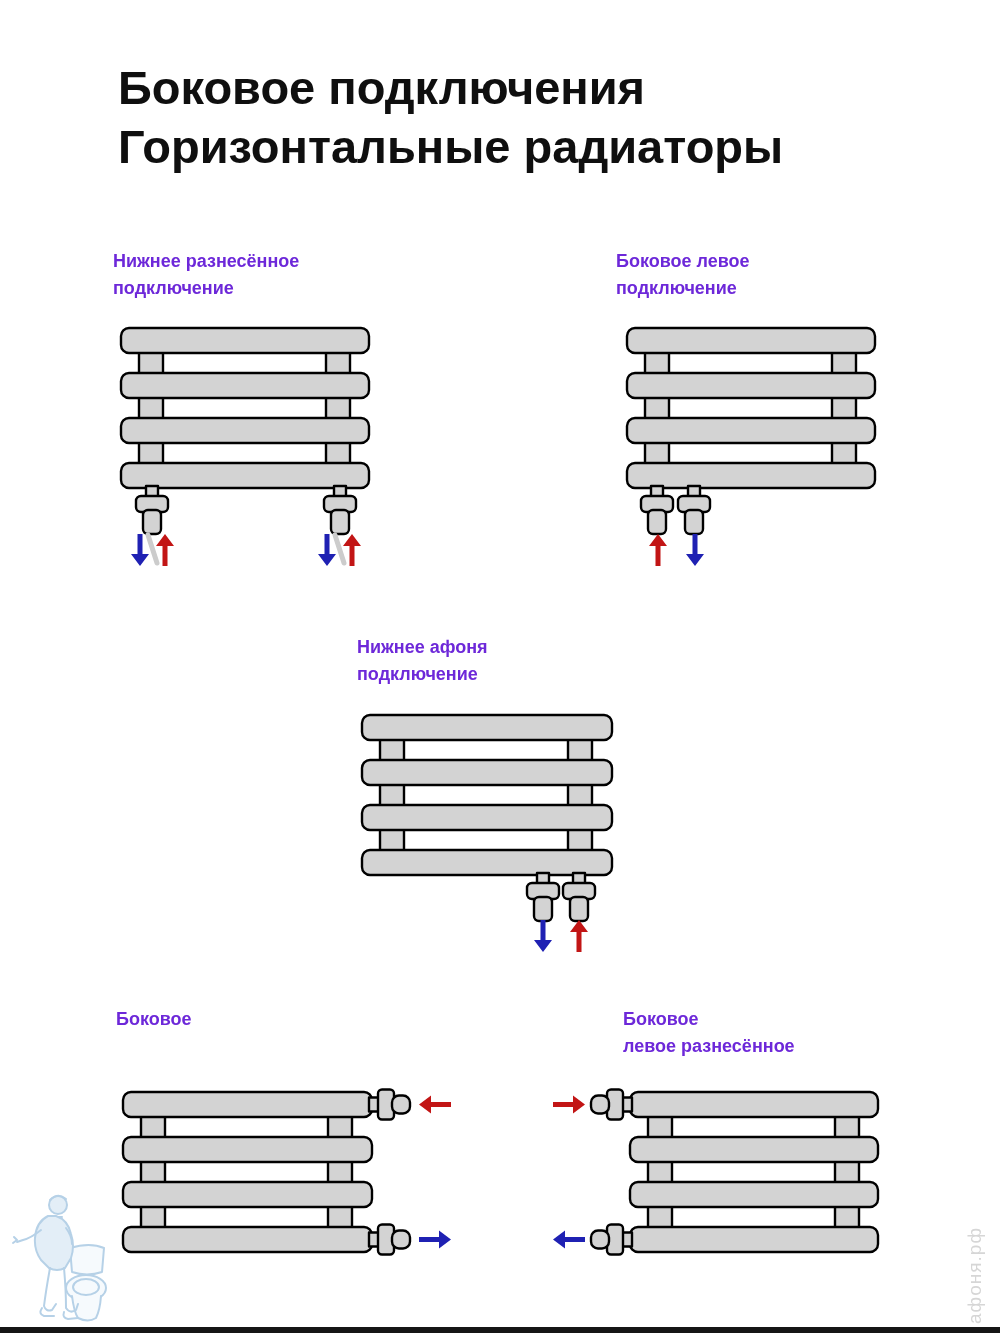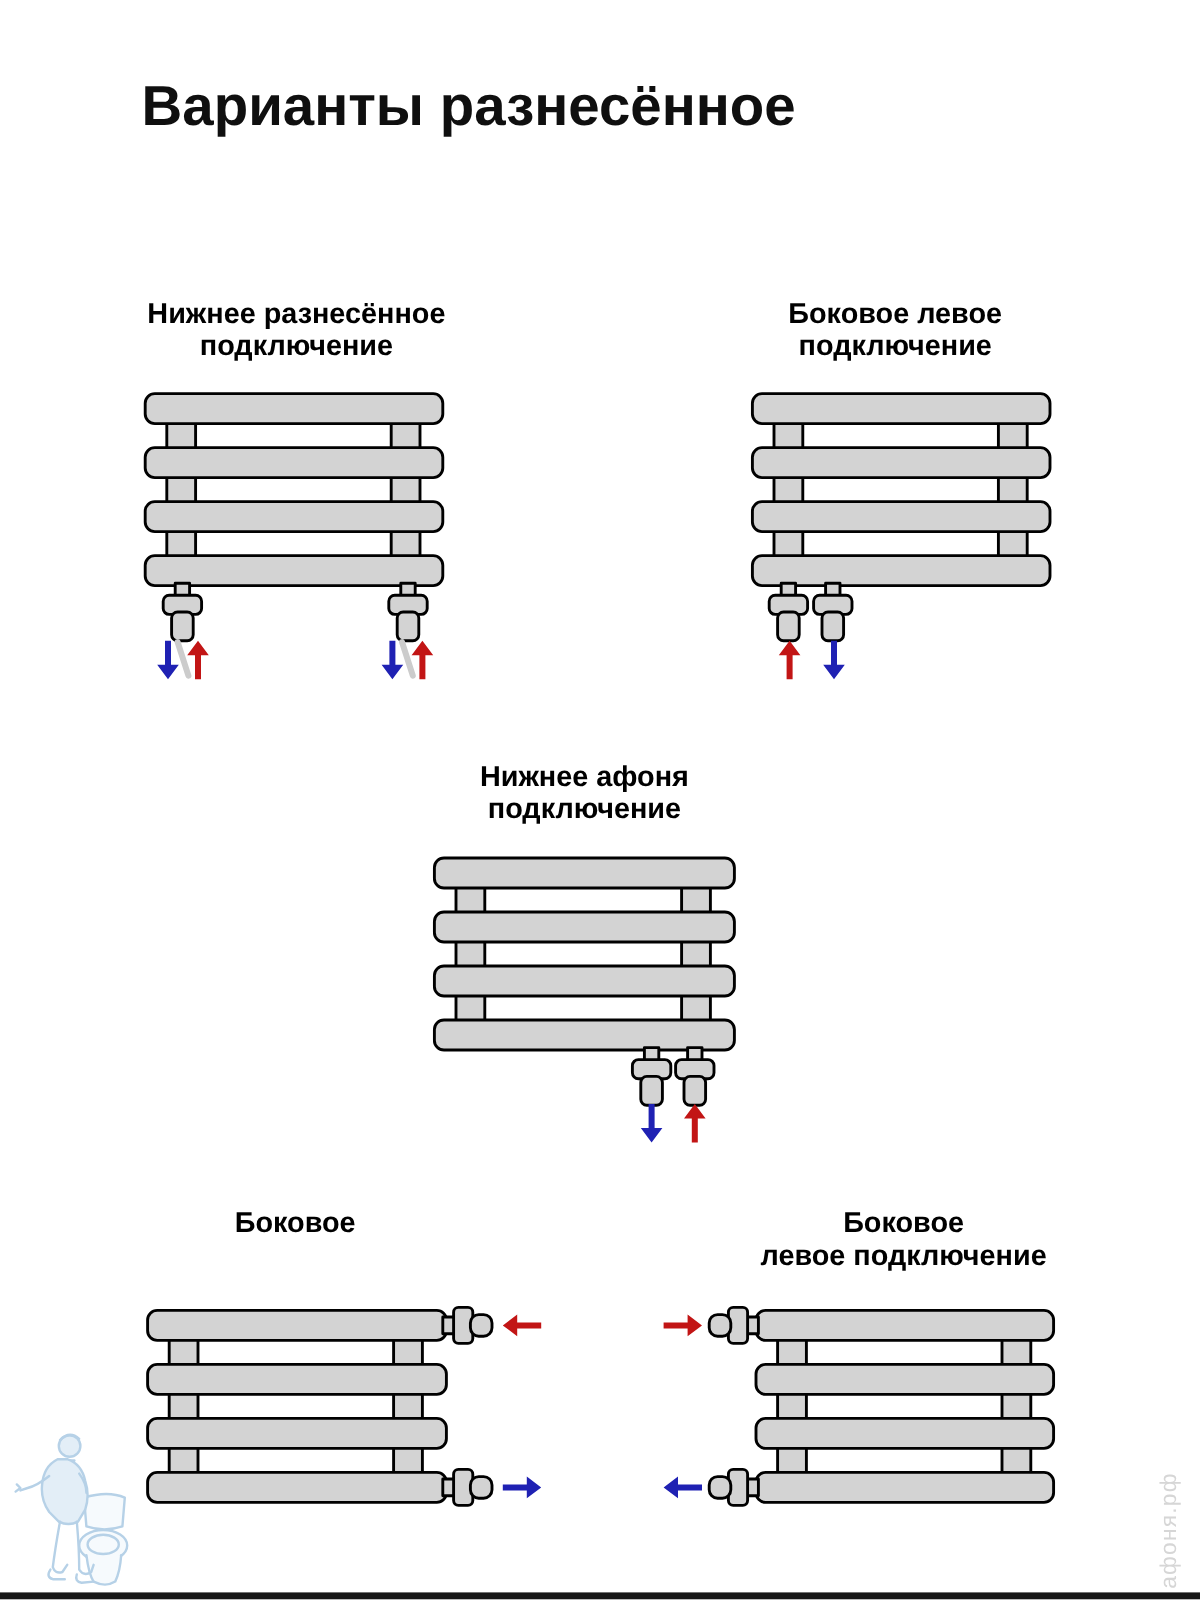--- a/index.html
+++ b/index.html
@@ -8,38 +8,39 @@
     background:#ffffff;
     font-family:"Liberation Sans", sans-serif;
   }
   .abs{position:absolute;}
   .page-title{
     left:118px;top:58px;
     font-size:47px;font-weight:bold;color:#0f0f0f;line-height:59px;
     letter-spacing:0px;white-space:nowrap;
   }
   .section-label{
-    font-size:24px;font-weight:bold;color:#000000;line-height:27px;
-    text-align:center;
+    font-size:18px;font-weight:bold;color:#6d28d9;line-height:27px;
+    text-align:left;
   }
   .rad rect{stroke:#000;stroke-width:2.4;stroke-linejoin:round;}
   svg{overflow:visible;display:block;}
   .slash{stroke-width:5;stroke-linecap:round;fill:none;}
   .wm-text{
     left:964px;top:1192px;height:132px;
     writing-mode:vertical-rl;transform:rotate(180deg);
     font-size:19px;color:#d6d6d6;letter-spacing:1px;
   }
   .footer-bar{left:0;top:1327px;width:1000px;height:6px;background:#161616;}
 </style>
 </head>
 <body>
 
 <div class="abs page-title">
-  <div>Варианты разнесённое</div>
+  <div>Боковое подключения</div>
+  <div>Горизонтальные радиаторы</div>
 </div>
 
 <div class="abs section-label" style="left:113px;top:248px;width:268px;">
   <div>Нижнее разнесённое</div>
   <div>подключение</div>
 </div>
 <svg class="abs" style="left:121px;top:328px;" width="248" height="242" viewBox="0 0 248 242">
   <g class="rad" fill="#d3d3d3">
     <rect x="18" y="10" width="24" height="140"></rect>
     <rect x="205" y="10" width="24" height="140"></rect>
@@ -161,21 +162,21 @@
   <g transform="translate(312,12.5)">
     <polygon points="16,-2.5 16,2.5 -4,2.5 -4,9 -16,0 -4,-9 -4,-2.5" fill="#c21515"></polygon>
   </g>
   <g transform="translate(312,147.5)">
     <polygon points="-16,-2.5 -16,2.5 4,2.5 4,9 16,0 4,-9 4,-2.5" fill="#1f21b3"></polygon>
   </g>
 </svg>
 
 <div class="abs section-label" style="left:623px;top:1006px;width:260px;">
   <div>Боковое</div>
-  <div>левое подключение</div>
+  <div>левое разнесённое</div>
 </div>
 <svg class="abs" style="left:548px;top:1092px;" width="330" height="162" viewBox="0 0 330 162">
   <g class="rad" fill="#d3d3d3">
     <rect x="100" y="10" width="24" height="140"></rect>
     <rect x="287" y="10" width="24" height="140"></rect>
     <rect x="82" y="0" width="248" height="25" rx="8"></rect>
     <rect x="82" y="45" width="248" height="25" rx="8"></rect>
     <rect x="82" y="90" width="248" height="25" rx="8"></rect>
     <rect x="82" y="135" width="248" height="25" rx="8"></rect>
     <g>

